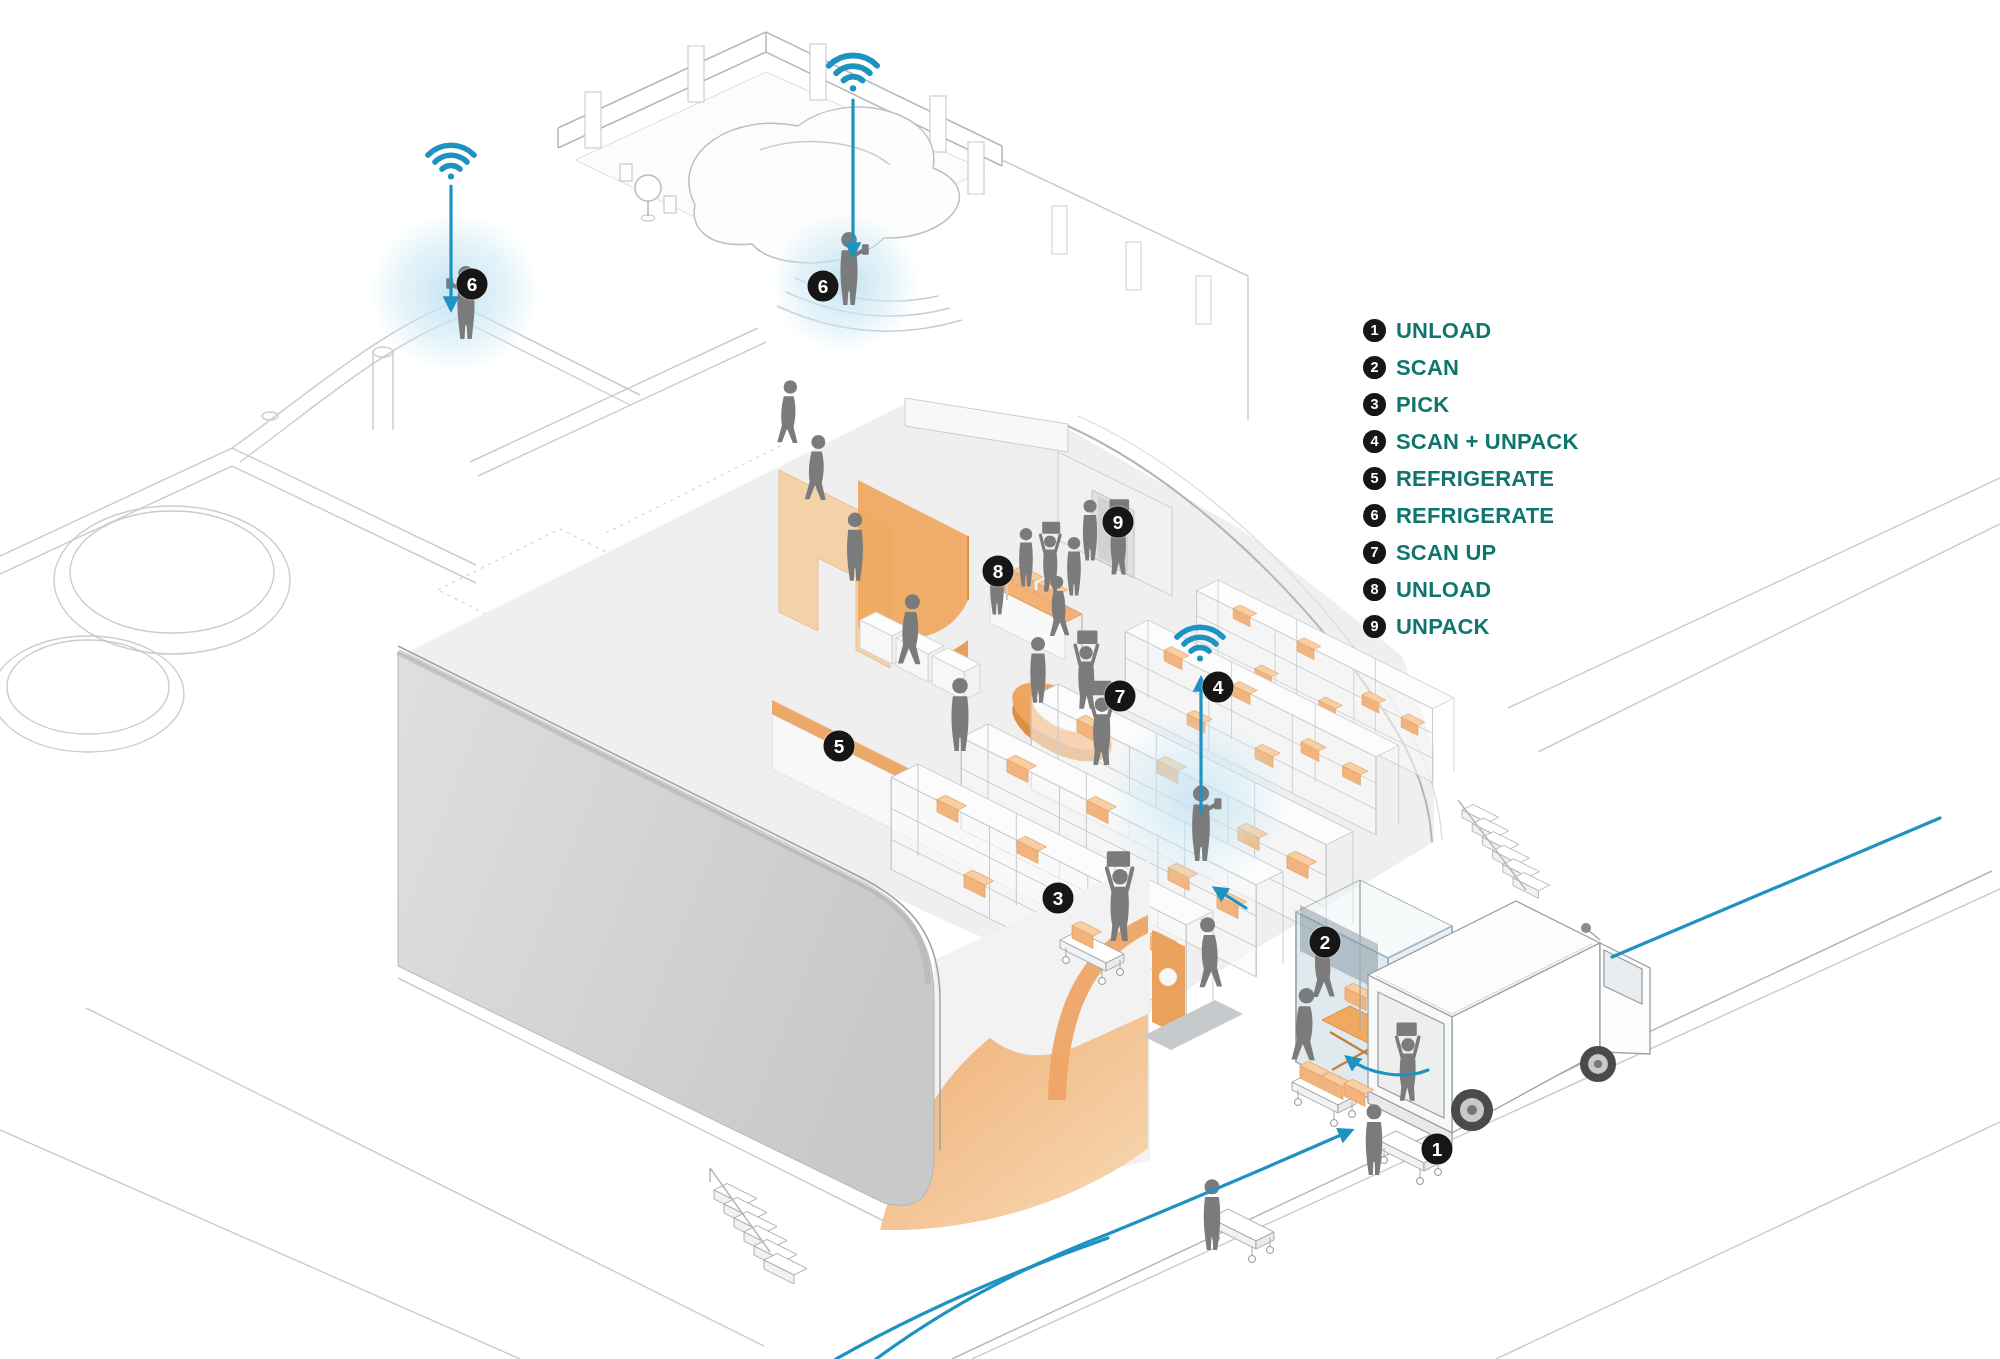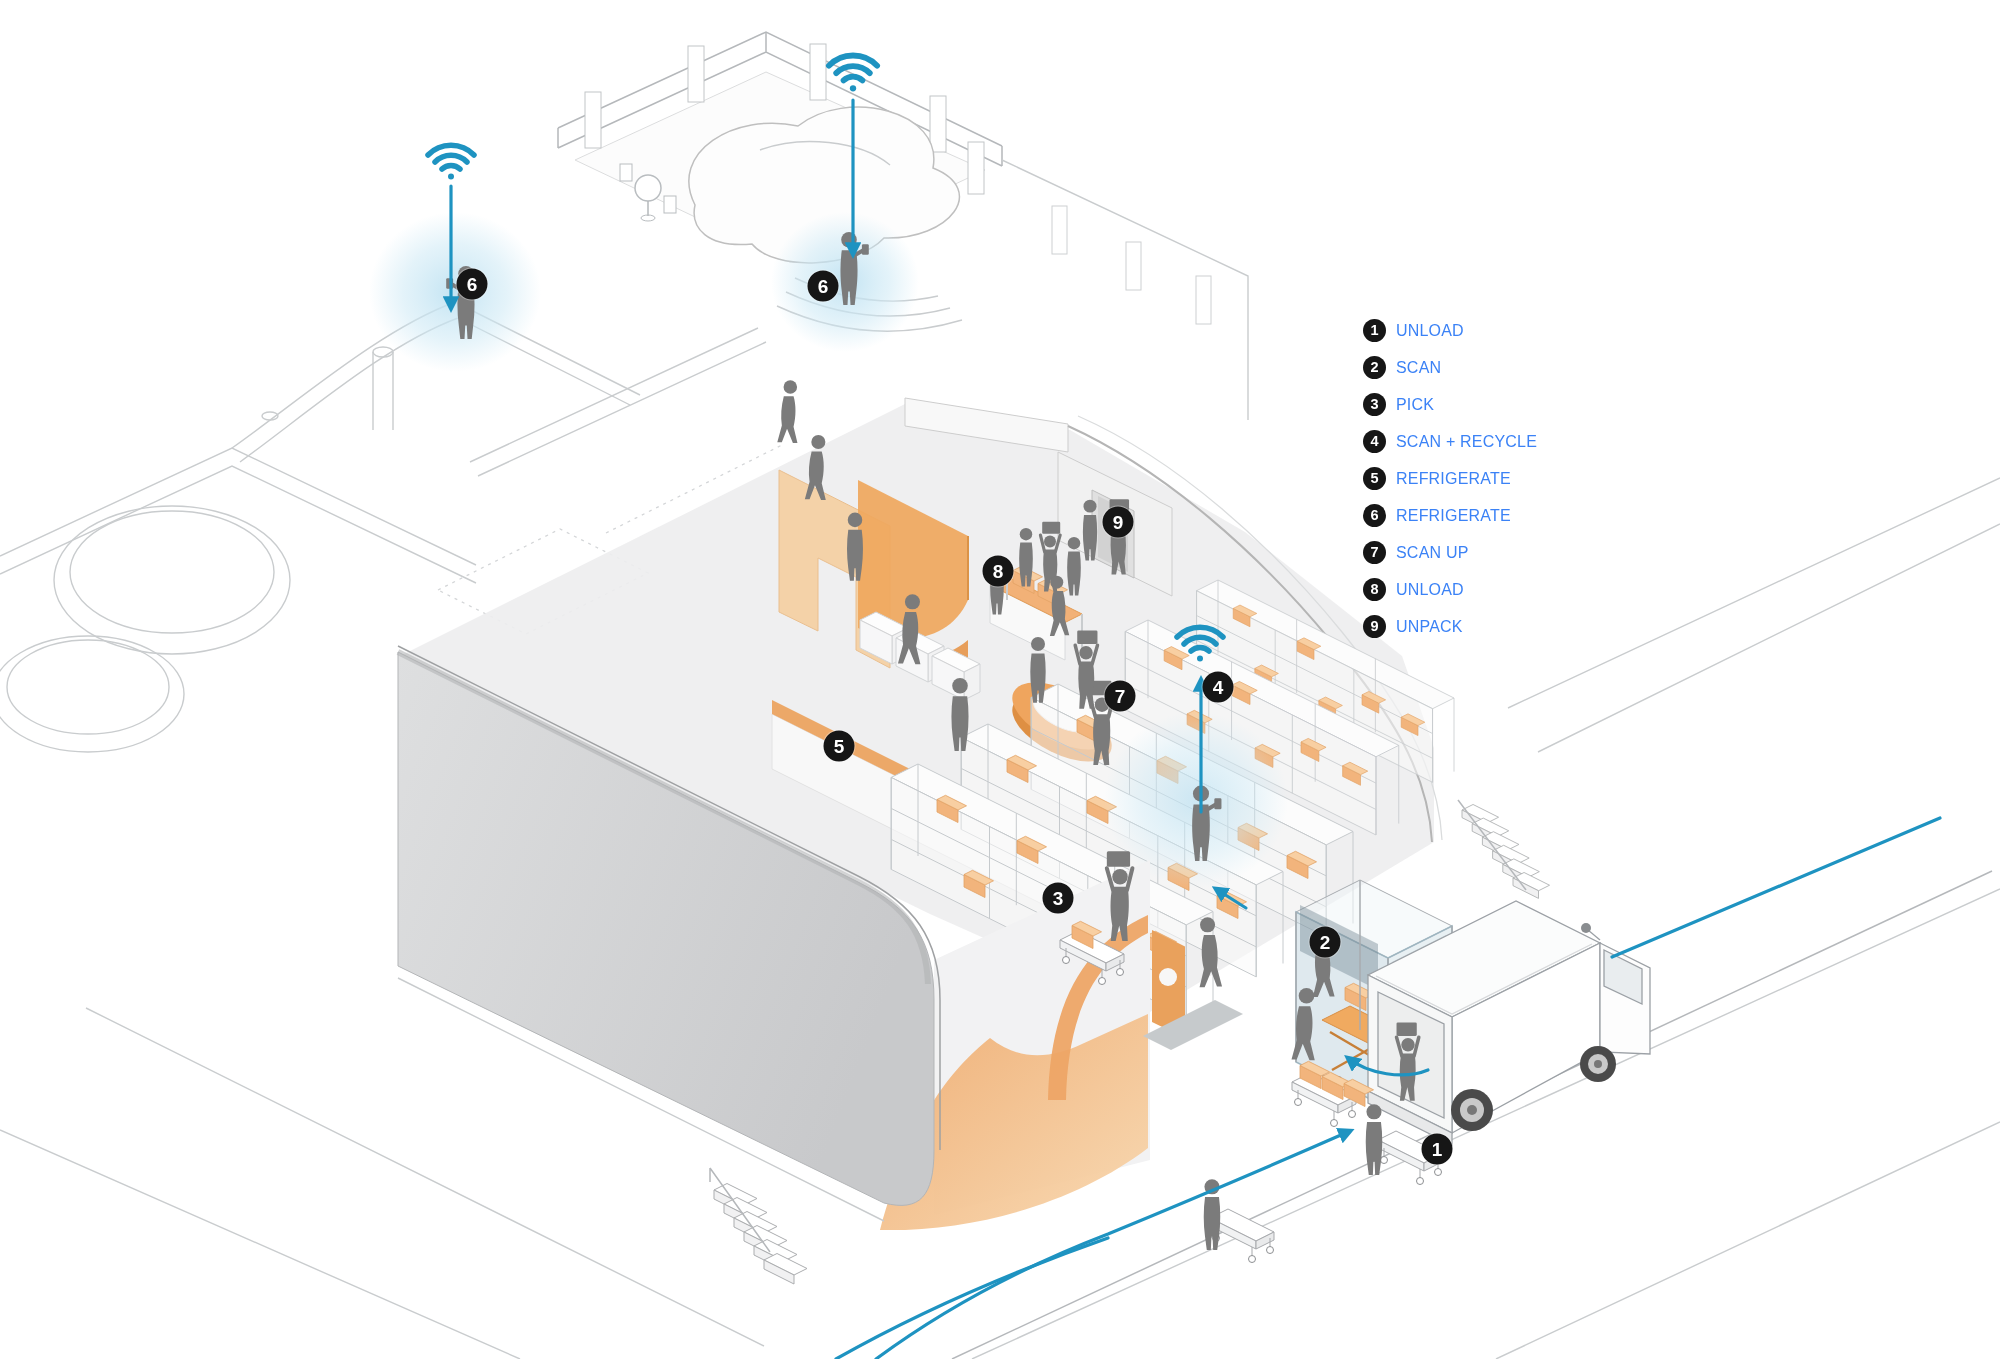--- a/index.html
+++ b/index.html
@@ -5,21 +5,21 @@
   html,body{margin:0;padding:0;background:#fff;}
   .stage{position:relative;width:2000px;height:1359px;background:#ffffff;overflow:hidden;
          font-family:"Liberation Sans",sans-serif;}
   .stage svg{position:absolute;left:0;top:0;}
   
   .legend{position:absolute;left:1363px;top:319px;display:flex;flex-direction:column;gap:14px;}
   .legend-row{display:flex;align-items:center;gap:10px;height:23px;}
   .badge{border-radius:50%;background:#161616;color:#fff;display:flex;align-items:center;
          justify-content:center;font-weight:bold;line-height:1;}
   .badge.sm{width:23px;height:23px;font-size:14.5px;flex:0 0 23px;}
-  .legend-label{font-size:16px;font-weight:normal;color:#3b82f6;letter-spacing:.2px;white-space:nowrap;}
+  .legend-label{font-size:22px;font-weight:bold;color:#0f766e;letter-spacing:.2px;white-space:nowrap;}
   
   .marker{position:absolute;width:31px;height:31px;border-radius:50%;background:#161616;color:#fff;
           display:flex;align-items:center;justify-content:center;font-size:19px;font-weight:bold;
           transform:translate(-50%,-50%);box-shadow:0 0 0 1px rgba(255,255,255,.35);}
   
   .faint{stroke:#C9CCCE;fill:none;stroke-width:1.4;}
   .line{stroke:#B5B8BB;fill:none;stroke-width:1.5;}
   .dot{stroke:#D4D6D8;fill:none;stroke-width:1.3;stroke-dasharray:3 5;}
   .sh-top{fill:#FCFCFC;stroke:#C6CACD;stroke-width:1;}
   .sh-face{fill:rgba(250,250,250,.55);stroke:#C6CACD;stroke-width:1;}
@@ -382,21 +382,21 @@
   <div class="legend-row">
     <span class="badge sm">2</span>
     <span class="legend-label">SCAN</span>
   </div>
   <div class="legend-row">
     <span class="badge sm">3</span>
     <span class="legend-label">PICK</span>
   </div>
   <div class="legend-row">
     <span class="badge sm">4</span>
-    <span class="legend-label">SCAN + RECYCLE</span>
+    <span class="legend-label">SCAN + UNPACK</span>
   </div>
   <div class="legend-row">
     <span class="badge sm">5</span>
     <span class="legend-label">REFRIGERATE</span>
   </div>
   <div class="legend-row">
     <span class="badge sm">6</span>
     <span class="legend-label">REFRIGERATE</span>
   </div>
   <div class="legend-row">

